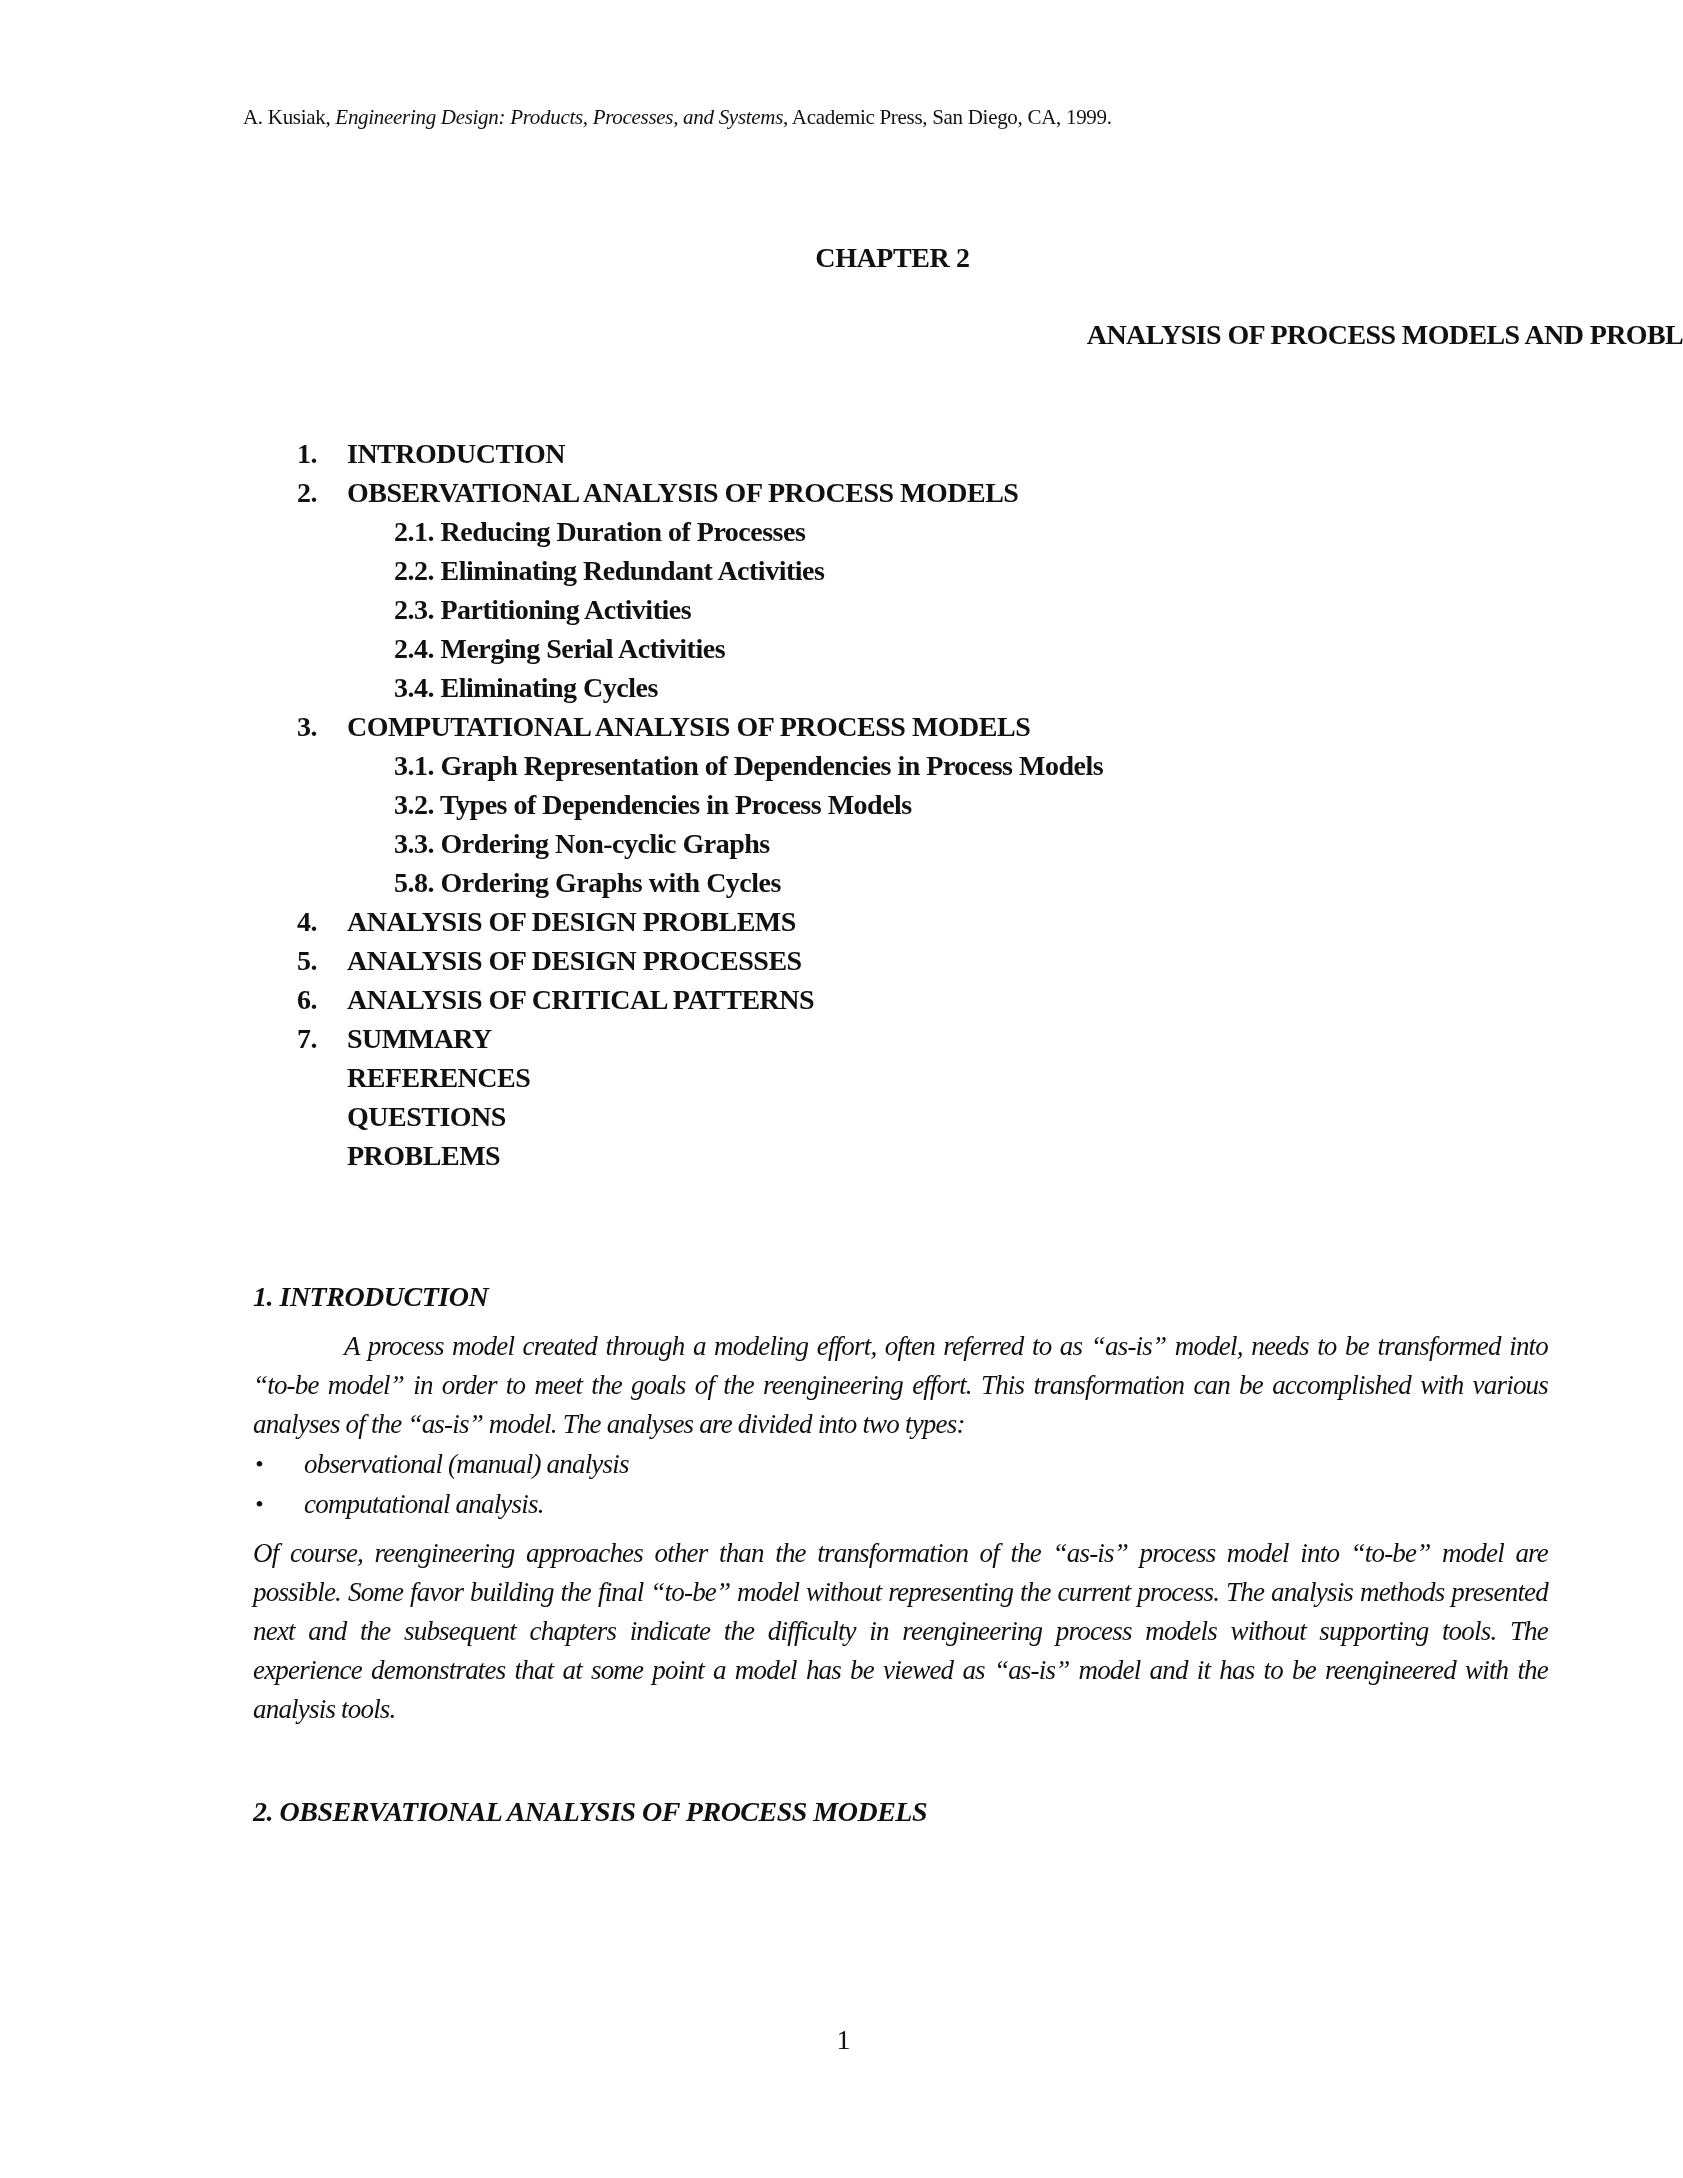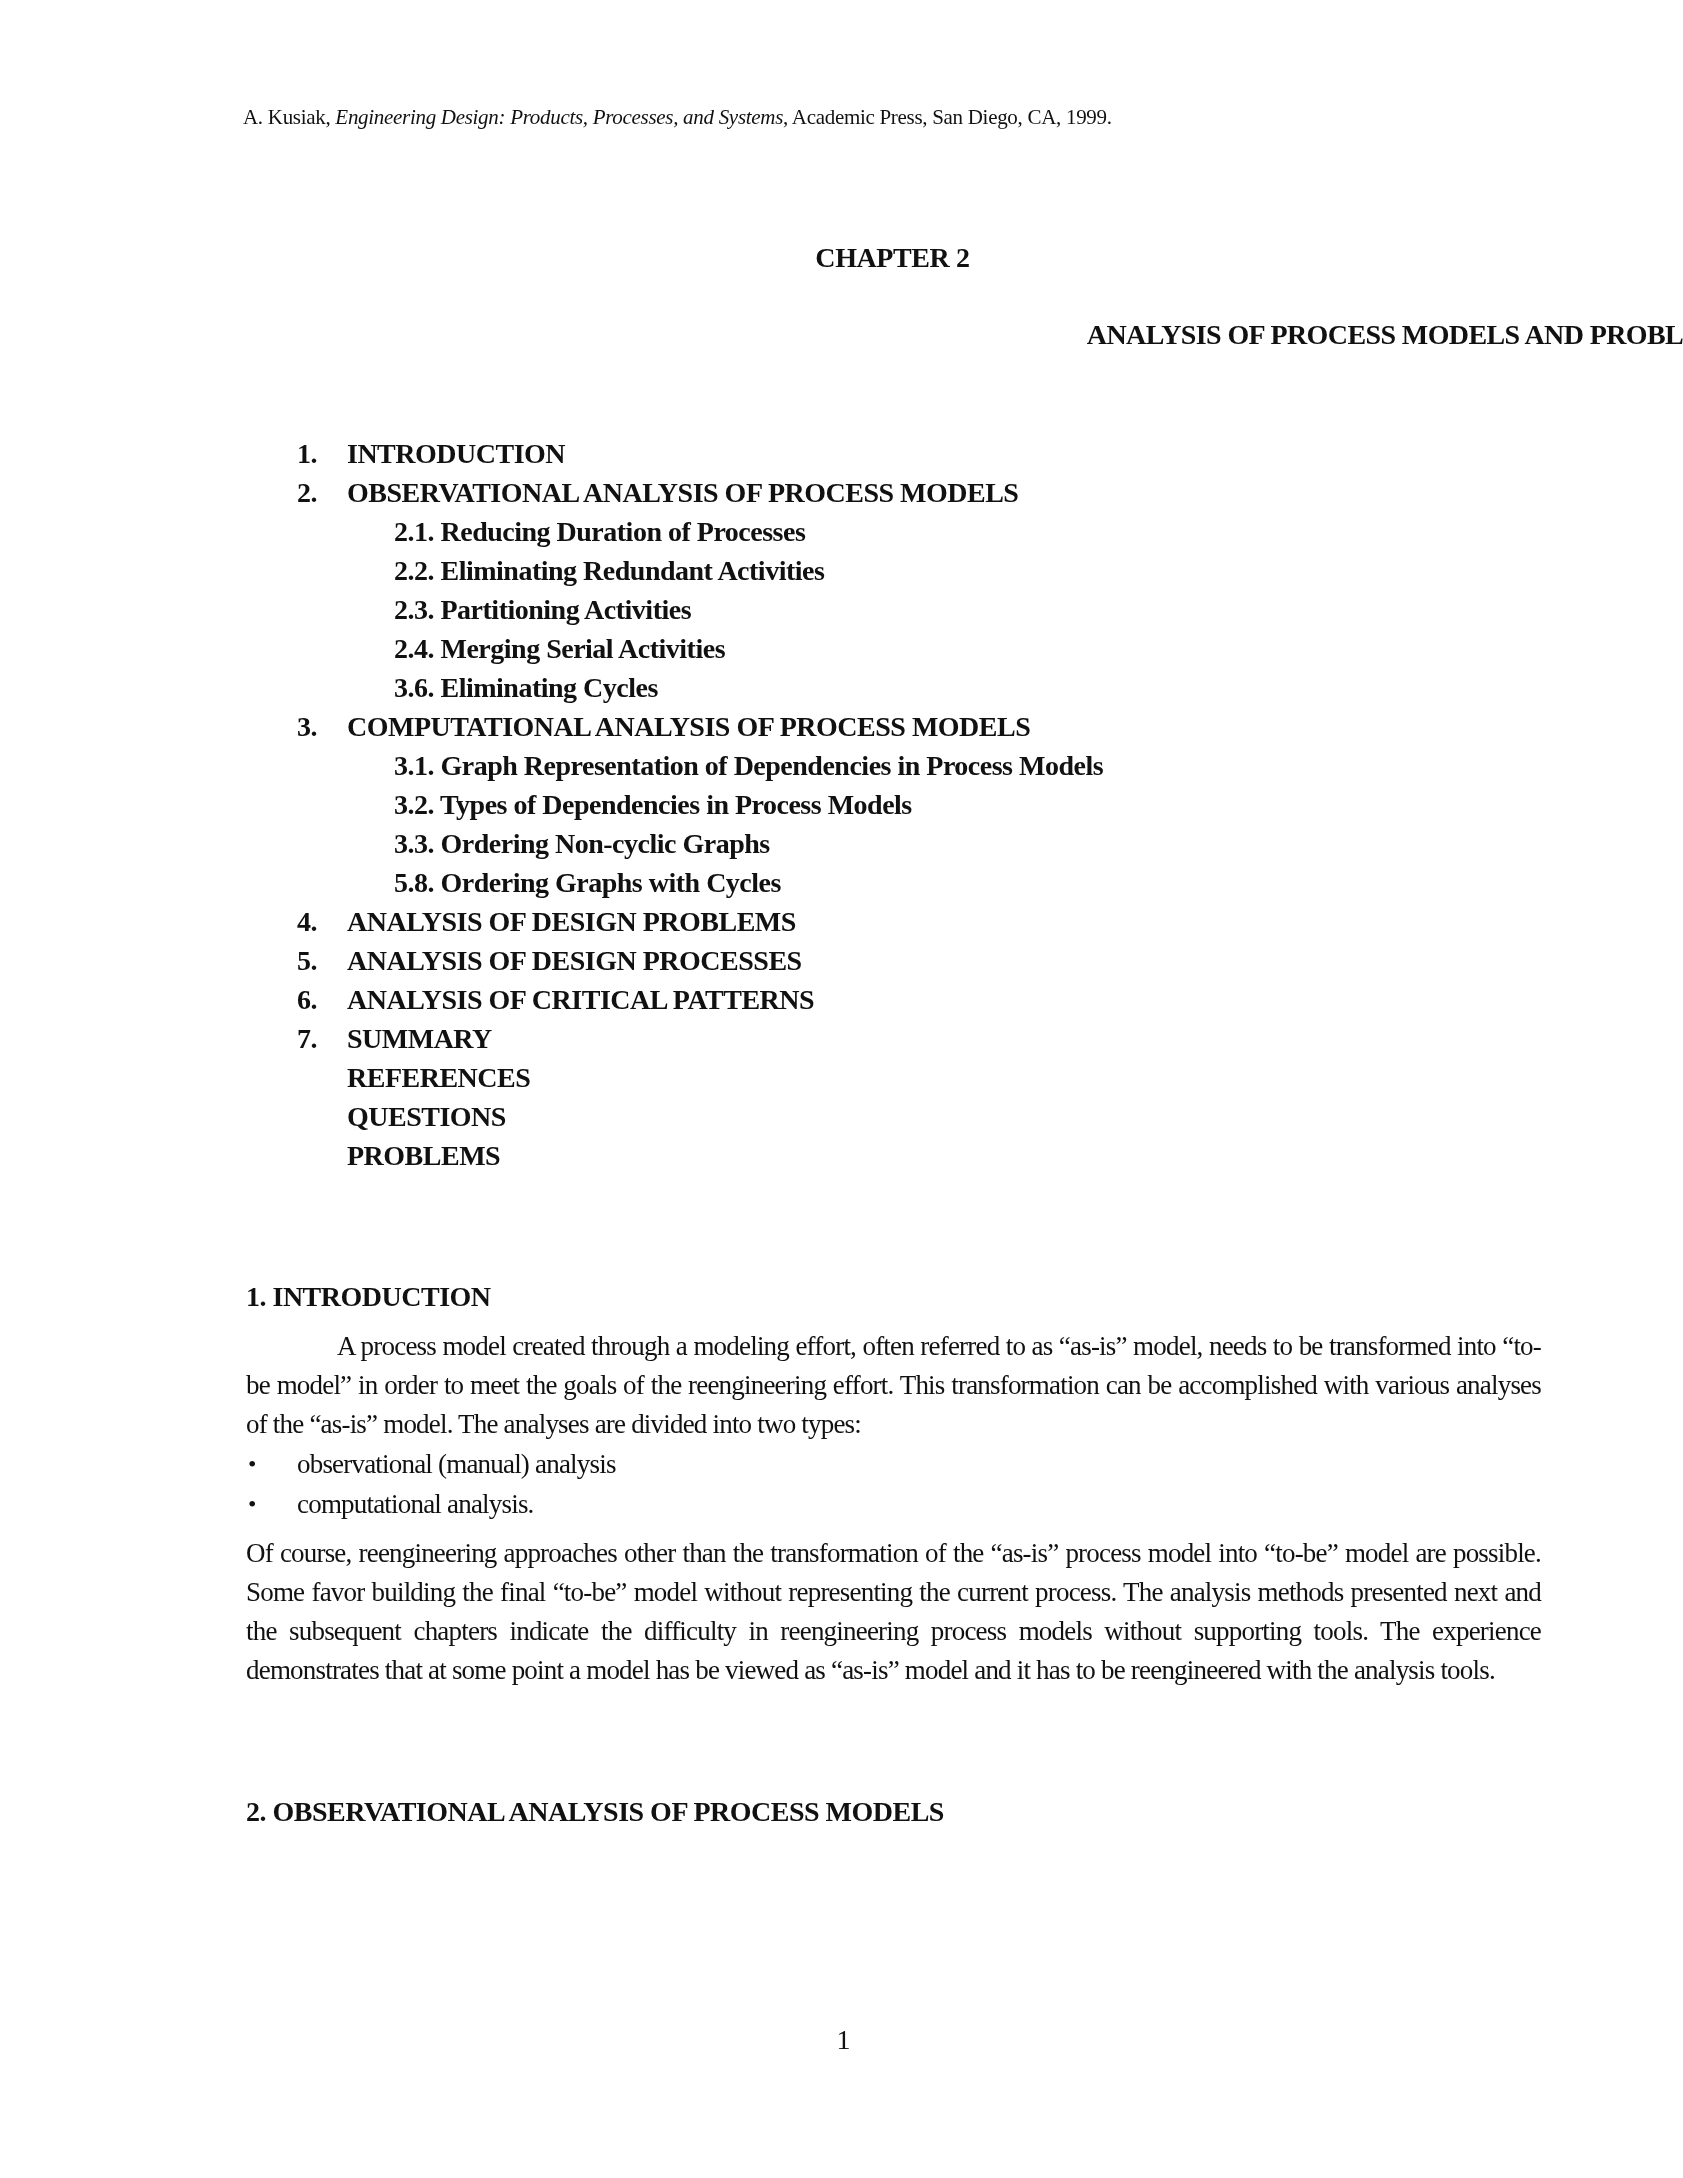--- a/index.html
+++ b/index.html
@@ -25,22 +25,22 @@
     .chapter-title span { position: relative; left: 59px; }
     .toc {
       position: absolute; left: 297px; top: 434px;
       font-weight: bold; font-size: 28px; letter-spacing: -0.5px;
     }
     .toc-row { height: 39px; line-height: 39px; white-space: nowrap; position: relative; }
     .toc-num { position: absolute; left: 0; }
     .toc-text { position: absolute; left: 50px; }
     .toc-row.sub .toc-text { left: 97px; }
     .section {
-      position: absolute; left: 246px; width: 1295px;
-      font-size: 27px; letter-spacing: -0.8px;
+      position: absolute; left: 253px; width: 1295px;
+      font-size: 27px; letter-spacing: -0.8px; font-style: italic;
     }
     .section-heading { font-weight: bold; font-size: 28px; letter-spacing: -0.5px; height: 40px; line-height: 40px; }
     .para { line-height: 39px; text-align: justify; margin-top: 10px; }
     .para.indent { text-indent: 91px; }
     .bullets { list-style: none; margin: 0; padding: 0; }
     .bullets li { position: relative; height: 40px; line-height: 40px; padding-left: 51px; }
     .bullet-dot { position: absolute; left: 2px; top: 0; font-size: 24px; }
     .page-number {
       position: absolute; left: 0; width: 1683px; top: 2024px; text-align: center;
       font-size: 28px;
@@ -70,21 +70,21 @@
   <div class="toc-row sub">
       <span class="toc-text">2.2. Eliminating Redundant Activities</span>
     </div>
   <div class="toc-row sub">
       <span class="toc-text">2.3. Partitioning Activities</span>
     </div>
   <div class="toc-row sub">
       <span class="toc-text">2.4. Merging Serial Activities</span>
     </div>
   <div class="toc-row sub">
-      <span class="toc-text">3.6. Eliminating Cycles</span>
+      <span class="toc-text">3.4. Eliminating Cycles</span>
     </div>
   <div class="toc-row">
       <span class="toc-num">3.</span>
       <span class="toc-text">COMPUTATIONAL ANALYSIS OF PROCESS MODELS</span>
     </div>
   <div class="toc-row sub">
       <span class="toc-text">3.1. Graph Representation of Dependencies in Process Models</span>
     </div>
   <div class="toc-row sub">
       <span class="toc-text">3.2. Types of Dependencies in Process Models</span>

